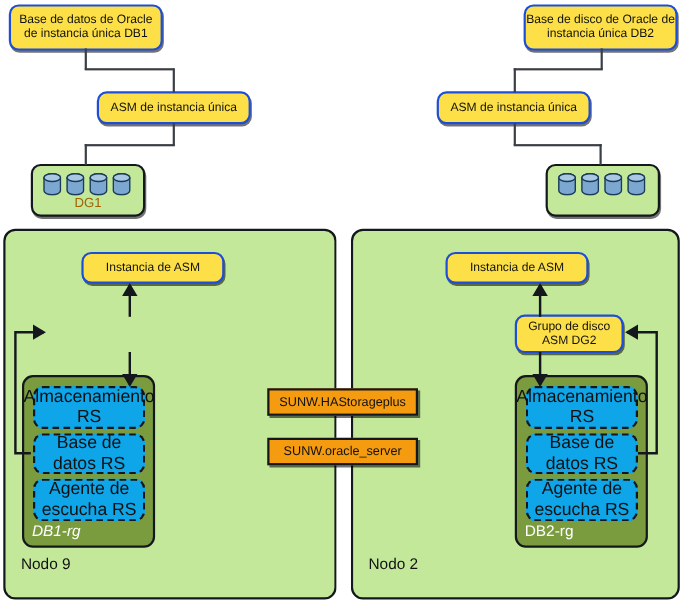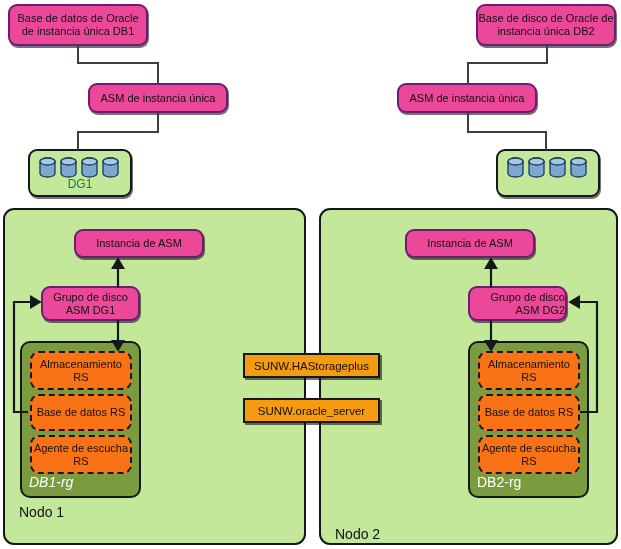--- a/index.html
+++ b/index.html
@@ -22,22 +22,22 @@
     position: absolute;
     box-sizing: border-box;
     display: flex;
     align-items: center;
     justify-content: center;
     text-align: center;
     line-height: 1.15;
     color: #111111;
   }
   .blue-box {
-    background: #ec4899;
-    border: 2px solid #701a75;
+    background: #fde047;
+    border: 2px solid #1d4ed8;
     border-radius: 9px;
     font-size: 11px;
     box-shadow: 1px 2px 0 rgba(0,0,0,0.55);
   }
   .green-dg {
     background: #c3e89a;
     border: 2px solid #14181c;
     border-radius: 9px;
     box-shadow: 1px 2px 0 rgba(0,0,0,0.55);
   }
@@ -51,28 +51,28 @@
   .rg-box {
     position: absolute;
     box-sizing: border-box;
     background: #7a9c3f;
     border: 2px solid #14181c;
     border-radius: 10px;
   }
   .rs-box {
     position: absolute;
     box-sizing: border-box;
-    background: #f97316;
+    background: #0ea5e9;
     border: 2px dashed #14181c;
     border-radius: 9px;
     display: flex;
     align-items: center;
     justify-content: center;
     text-align: center;
-    font-size: 11px;
+    font-size: 16px;
     line-height: 1.15;
     color: #111111;
   }
   .orange-box {
     position: absolute;
     box-sizing: border-box;
     background: #f59b10;
     border: 2px solid #14181c;
     display: flex;
     align-items: center;
@@ -89,21 +89,21 @@
     font-size: 14px;
   }
   .node-label {
     position: absolute;
     color: #111111;
     font-size: 14px;
   }
   .dg-label {
     position: absolute;
     font-size: 12px;
-    color: #15803d;
+    color: #a16207;
     width: 100%;
     text-align: center;
   }
   
   .disk {
     position: absolute;
     width: 17px;
     height: 21px;
   }
   
@@ -240,54 +240,51 @@
     <div class="disk" style="left:72px; top:6px;">
       <svg width="17" height="21" viewBox="0 0 17 21">
           <ellipse cx="8.5" cy="4.5" rx="7.5" ry="3.5" fill="#9dc0e0" stroke="#1b3b58" stroke-width="1.3"></ellipse>
           <path d="M1,4.5 L1,16.5 A7.5,3.5 0 0 0 16,16.5 L16,4.5" fill="#7ba7d0" stroke="#1b3b58" stroke-width="1.3"></path>
           <ellipse cx="8.5" cy="4.5" rx="7.5" ry="3.5" fill="#a8c8e4" stroke="#1b3b58" stroke-width="1.3"></ellipse>
         </svg>
     </div>
   </div>
 
   <div class="node-panel" style="left:3px; top:208px; width:303px; height:337px;">
-    <div class="node-label" style="left:14px; top:294px;">Nodo 1</div>
+    <div class="node-label" style="left:14px; top:294px;">Nodo 9</div>
   </div>
 
   <div class="box blue-box" style="left:74px; top:229px; width:130px; height:29px;">
     <span>Instancia de ASM</span>
   </div>
 
-  <div class="box blue-box" style="left:41px; top:286px; width:99px; height:35px;">
-    <span>Grupo de disco ASM DG1</span>
-  </div>
 
   <div class="rg-box" style="left:20px; top:341px; width:121px; height:157px;">
     <div class="rg-label" style="left:7px; top:131px;font-style:italic;">DB1-rg</div>
   </div>
 
   <div class="rs-box" style="left:30px; top:351px; width:102px; height:39px;">
     <span>Almacenamiento RS</span>
   </div>
   <div class="rs-box" style="left:30px; top:394px; width:102px; height:37px;">
     <span>Base de datos RS</span>
   </div>
   <div class="rs-box" style="left:30px; top:435px; width:102px; height:39px;">
     <span>Agente de escucha RS</span>
   </div>
 
   <div class="node-panel" style="left:319px; top:208px; width:299px; height:337px;">
-    <div class="node-label" style="left:14px; top:294px;margin-top:22px;">Nodo 2</div>
+    <div class="node-label" style="left:14px; top:294px;">Nodo 2</div>
   </div>
 
   <div class="box blue-box" style="left:405px; top:229px; width:130px; height:29px;">
     <span>Instancia de ASM</span>
   </div>
 
-  <div class="box blue-box" style="left:468px; top:286px; width:99px; height:35px;text-align:right;">
+  <div class="box blue-box" style="left:468px; top:286px; width:99px; height:35px;">
     <span>Grupo de disco ASM DG2</span>
   </div>
 
   <div class="rg-box" style="left:468px; top:341px; width:121px; height:157px;">
     <div class="rg-label" style="left:7px; top:131px;">DB2-rg</div>
   </div>
 
   <div class="rs-box" style="left:478px; top:351px; width:102px; height:39px;">
     <span>Almacenamiento RS</span>
   </div>

